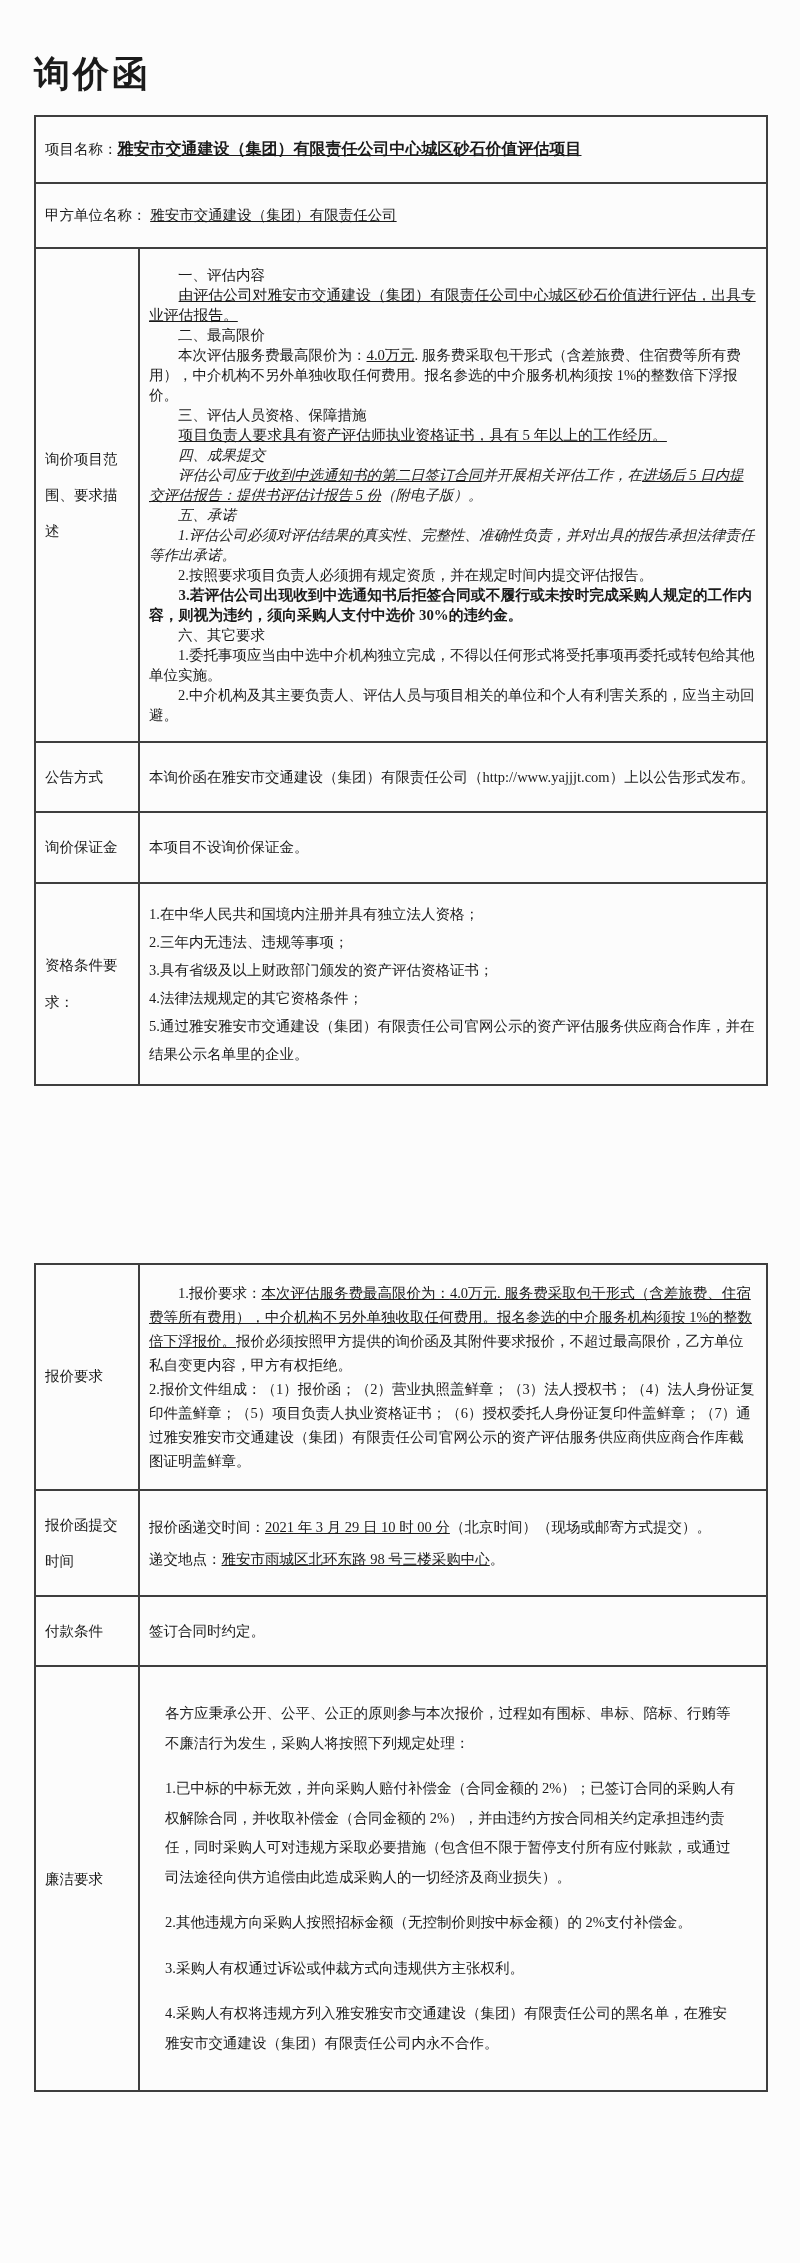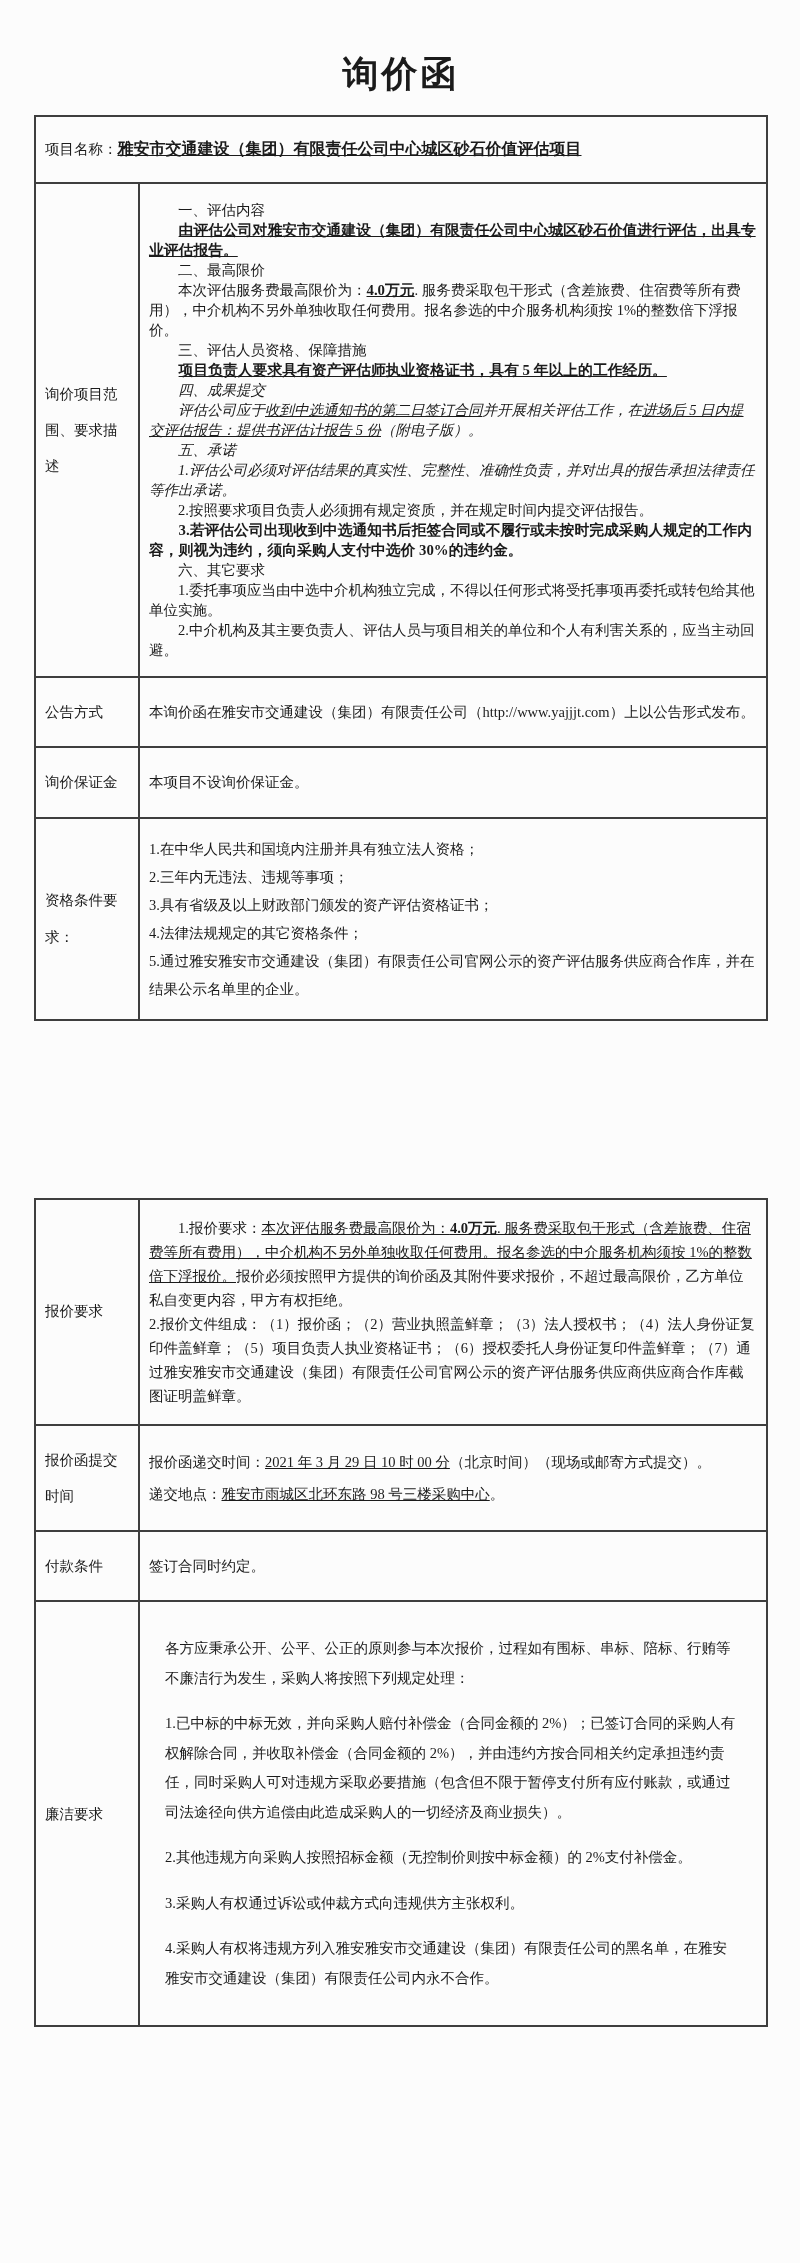--- a/index.html
+++ b/index.html
@@ -6,21 +6,21 @@
   body{
     width:800px;height:2263px;
     background:#fcfcfc;
     color:#1b1b1b;
     font-family:"Liberation Serif","DejaVu Serif",serif;
     -webkit-font-smoothing:antialiased;
   }
   .page{padding:0 32px 0 34px;}
   .doc-title{
     margin:0;padding-top:50px;margin-bottom:16px;
-    text-align:center;font-size:36px;font-weight:bold;letter-spacing:3px;
+    font-size:36px;font-weight:bold;letter-spacing:3px;
   }
   .intro{
     margin:0 2px 14px 10px;
     font-size:15.5px;line-height:25px;
     text-indent:42px;text-align:justify;
   }
   .intro .proj{font-weight:bold;text-decoration:underline;}
   table.doc-table{
     width:100%;border-collapse:collapse;table-layout:fixed;
     font-size:14.5px;
@@ -30,21 +30,21 @@
     padding:16px 9px;
     vertical-align:middle;
     word-break:break-all;
   }
   .lbl{line-height:2.5;padding-left:7px;font-size:14.5px;}
   .inline-lab{font-size:14.5px;}
   .proj-val{font-weight:bold;font-size:16px;text-decoration:underline;}
   .party-val{text-decoration:underline;}
   .u{text-decoration:underline;}
   .b{font-weight:bold;}
-  .bu{font-weight:bold;text-decoration:underline;}
+  .bu{font-weight:normal;text-decoration:underline;}
   .cell-top{vertical-align:top !important;}
   
   .scope-cell{padding:3px 10px 6px 10px;line-height:20px;}
   .scope-cell p{margin:0;}
   .ind2{text-indent:2em;}
   .gap{margin-top:9px;font-style:italic;}
   .scope-cell .bu,.scope-cell .b{font-size:14.8px;}
   
   .qual-cell{padding:9px 10px;line-height:28px;}
   .qual-cell p{margin:0;}
@@ -79,20 +79,25 @@
         <col>
       </colgroup>
 
     <tbody>
         <tr class="row-project">
       <td colspan="4">
         <span class="inline-lab">项目名称：</span><span class="proj-val">雅安市交通建设（集团）有限责任公司中心城区砂石价值评估项目</span>
       </td>
     </tr>
 
+    <tr class="row-party">
+      <td colspan="4">
+        <span class="inline-lab">甲方单位名称：</span> <span class="party-val">雅安市交通建设（集团）有限责任公司</span>
+      </td>
+    </tr>
 
 
     <tr>
       <td class="lbl">询价项目范围、要求描述</td>
       <td colspan="3" class="scope-cell cell-top">
         <p class="ind2">一、评估内容</p>
         <p class="ind2 bu">由评估公司对雅安市交通建设（集团）有限责任公司中心城区砂石价值进行评估，出具专业评估报告。</p>
         <p class="ind2">二、最高限价</p>
         <p class="ind2"><span>本次评估服务费最高限价为：</span><span class="bu">4.0万元</span><span>. 服务费采取包干形式（含差旅费、住宿费等所有费用），中介机构不另外单独收取任何费用。报名参选的中介服务机构须按 1%的整数倍下浮报价。</span></p>
         <p class="ind2">三、评估人员资格、保障措施</p>

